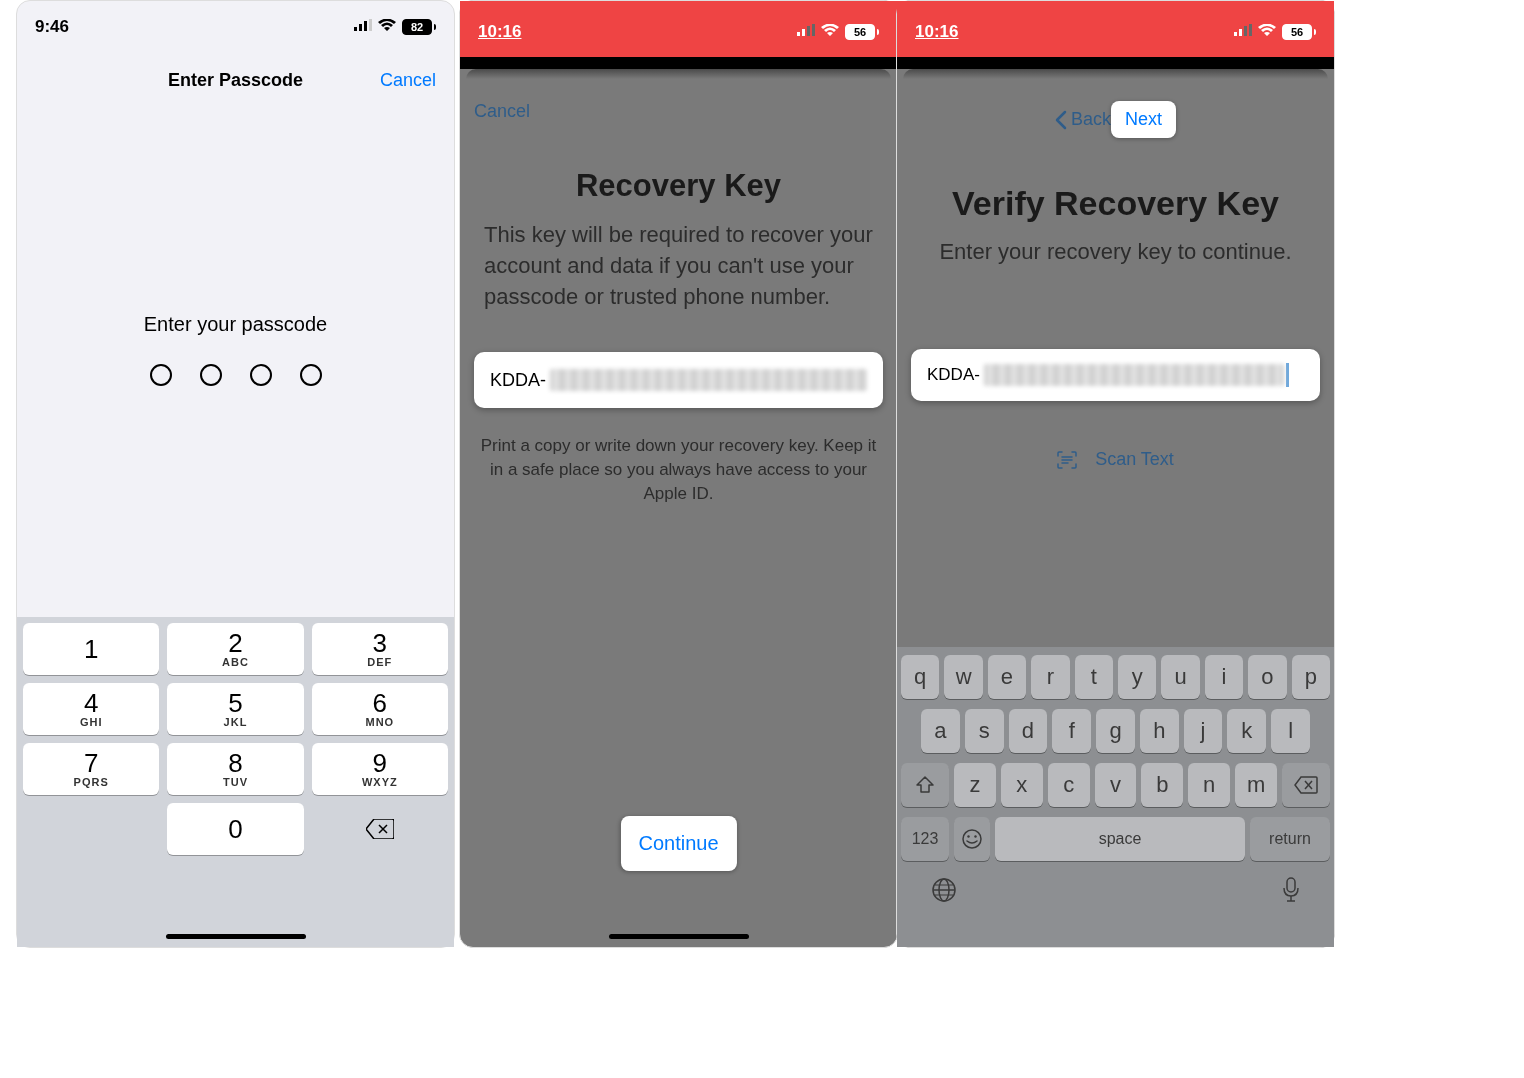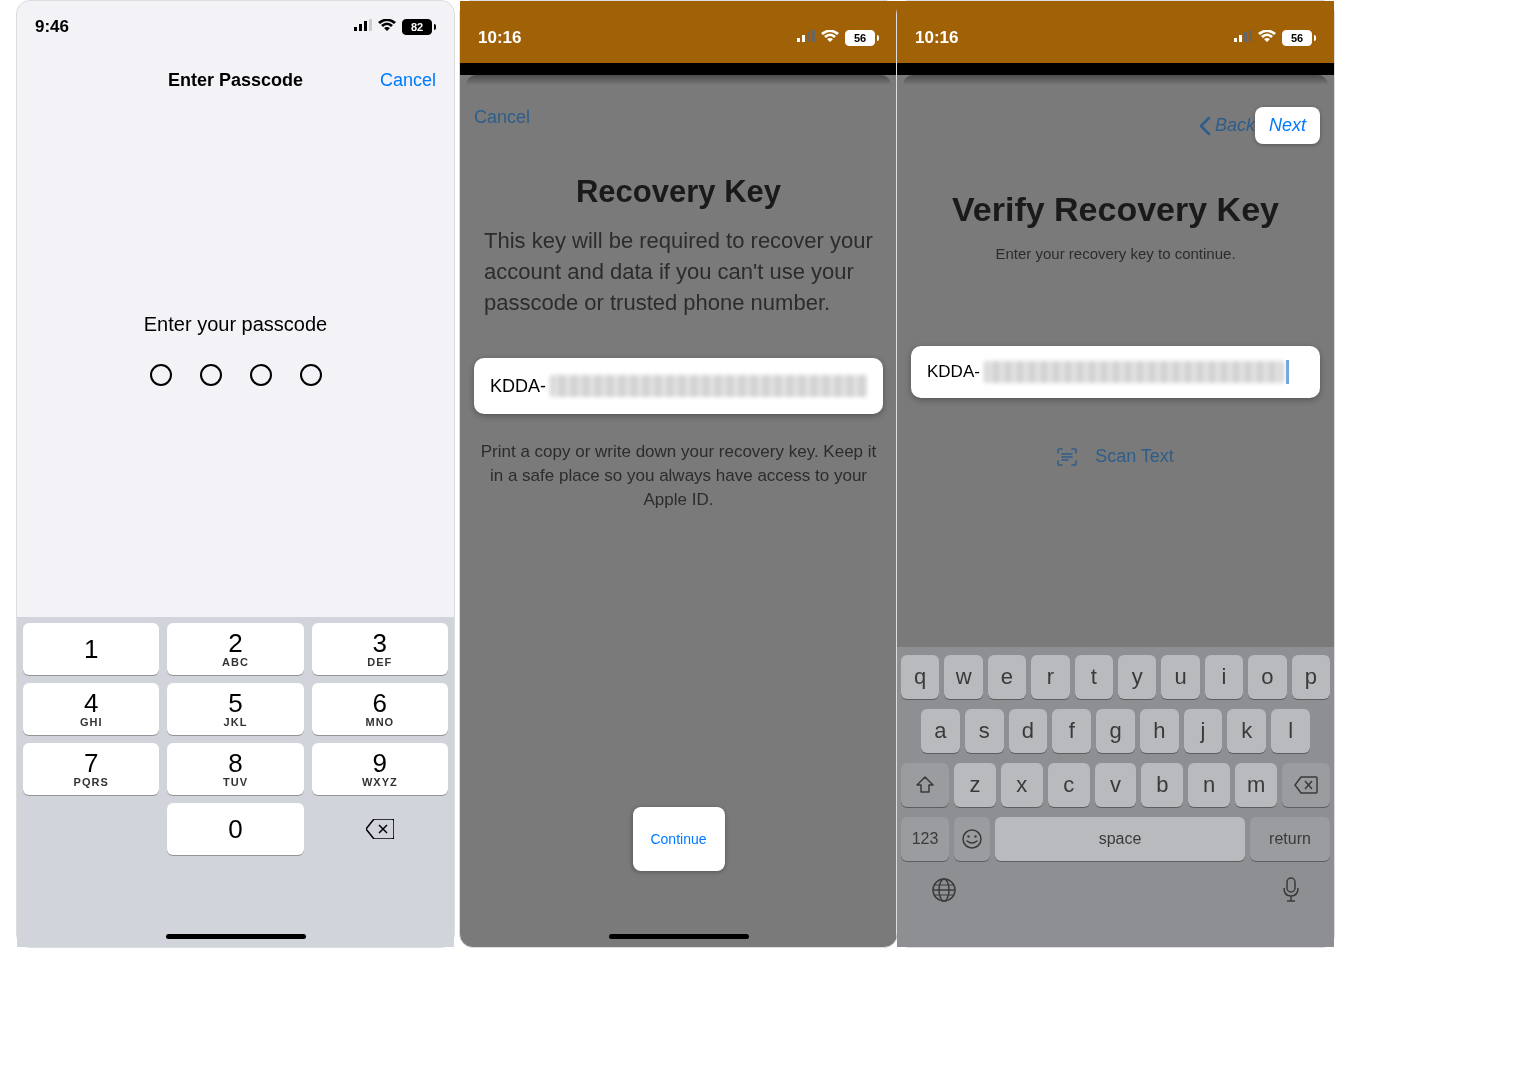--- a/index.html
+++ b/index.html
@@ -57,24 +57,25 @@
   height: 44px;
   display: flex;
   justify-content: space-between;
   align-items: center;
   padding: 0 18px;
   font-size: 17px;
   font-weight: 600;
 }
 .statusbar.light { color: #000; padding-top: 4px;}
 .statusbar.dark {
-  background: #a16207;
+  background: #ef4444;
   color: #fff;
   height: 50px;
-  padding-top: 12px;
+  padding-top: 6px;
+  text-decoration: underline;
 }
 .status-left { flex:1; }
 .status-right { flex:1; display:flex; justify-content:flex-end; align-items:flex-start; gap:6px; }
 .bars svg, .wifi svg { display:block; }
 .batt {
   display:flex;
   align-items:center;
   gap:2px;
 }
 .batt-box {
@@ -226,35 +227,34 @@
   margin-top:26px;
   padding: 0 6px;
 }
 .continue-btn {
   position:absolute;
   bottom:76px;
   left:50%;
   transform:translateX(-50%);
   background:#fff;
   color:#007aff;
-  font-size:14px;
-  padding: 24px 18px;
+  font-size:20px;
+  padding: 16px 18px;
   border-radius:8px;
   box-shadow: 0 1px 4px rgba(0,0,0,.3);
 }
 .s2 .home-ind, .s3 .home-ind { background:#000; }
 
 
 .s3-body { padding: 0 14px; }
 .s3-nav {
   display:flex;
-  justify-content:flex-end;
+  justify-content:center;
   align-items:center;
   margin-top:22px;
-  font-style:italic;
 }
 .s3-back {
   color:#2f5d8a;
   font-size:18px;
   display:flex;
   align-items:center;
   gap:4px;
 }
 .s3-next {
   background:#fff;
@@ -268,21 +268,21 @@
 .s3-title {
   text-align:center;
   font-size:34px;
   font-weight:700;
   color:#1a1a1a;
   margin-top:46px;
 }
 .s3-desc {
   text-align:center;
   color:#2c2c2c;
-  font-size:15px;
+  font-size:22px;
   margin-top:16px;
 }
 .s3-input {
   background:#fff;
   border-radius:10px;
   height:52px;
   margin-top:84px;
   display:flex;
   align-items:center;
   padding: 0 16px;

